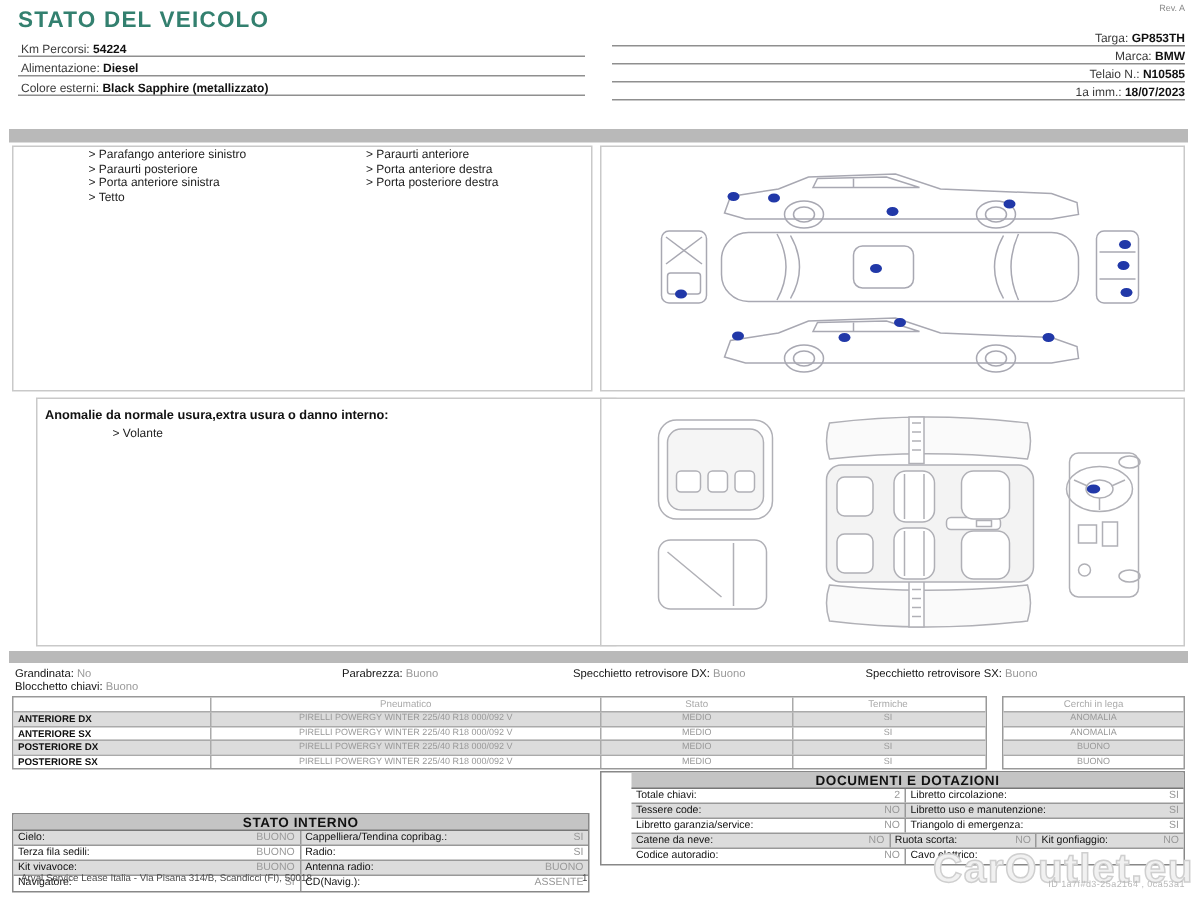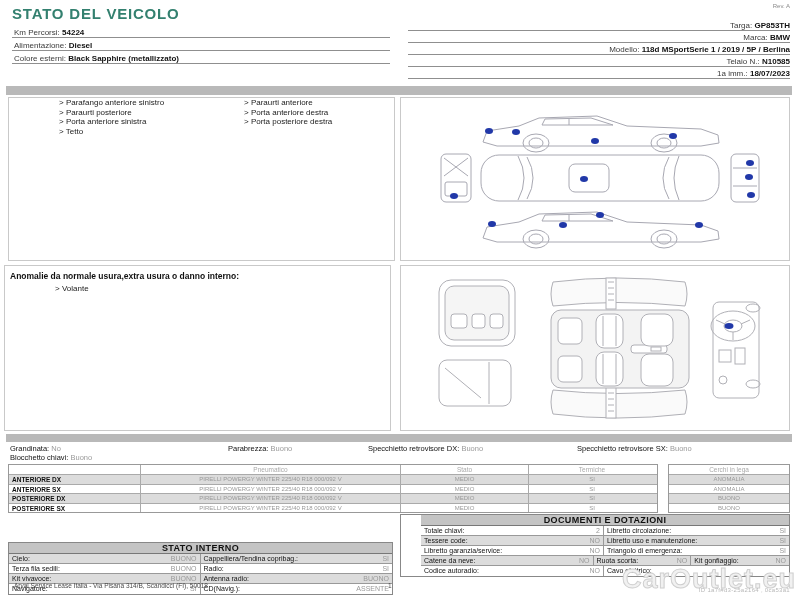--- a/index.html
+++ b/index.html
@@ -15,21 +15,21 @@
   .fields-right .fieldrow { height:12px; padding-top:2px; }
   .fieldrow b { color:#111; }
 
   .graybar { background:#b9b9b9; }
   .bar1 { left:6px; top:86px;  width:786px; height:9px; }
   .bar2 { left:6px; top:434px; width:786px; height:8px; }
 
   .panel { position:absolute; border:1px solid #c9c9c9; background:#fff; }
   .ext-left  { left:8px;   top:97px;  width:387px; height:164px; }
   .ext-right { left:400px; top:97px;  width:390px; height:164px; }
-  .int-left  { left:4px;   top:265px; width:387px; height:166px; }
+  .int-left  { left:24px;   top:265px; width:387px; height:166px; }
   .int-right { left:400px; top:265px; width:390px; height:166px; }
 
   .anom-heading { font-size:8.5px; font-weight:bold; color:#111; padding:5px 0 3px 5px; }
   .anom-cols { display:flex; font-size:8px; color:#222; }
   .anom-col1 { width:196px; padding-left:11px; }
   .anom-col2 { flex:1; }
   .anom-item { line-height:9.5px;margin-left:39px; }
   .anom-item::before { content:"> "; }
 
   
@@ -83,21 +83,20 @@
 
 <div class="abs fields-left">
   <div class="fieldrow"><span>Km Percorsi:</span> <b>54224</b></div>
   <div class="fieldrow"><span>Alimentazione:</span> <b>Diesel</b></div>
   <div class="fieldrow"><span>Colore esterni:</span> <b>Black Sapphire (metallizzato)</b></div>
 </div>
 
 <div class="abs fields-right">
   <div class="fieldrow"><span>Targa:</span> <b>GP853TH</b></div>
   <div class="fieldrow"><span>Marca:</span> <b>BMW</b></div>
-  <div class="fieldrow"><span>Modello:</span> <b>118d MSportSerie 1 / 2019 / 5P / Berlina</b></div>
   <div class="fieldrow"><span>Telaio N.:</span> <b>N10585</b></div>
   <div class="fieldrow"><span>1a imm.:</span> <b>18/07/2023</b></div>
 </div>
 
 <div class="abs graybar bar1"></div>
 
 <div class="panel ext-left">
   <div class="anom-cols">
     <div class="anom-col1">
       <div class="anom-item">Parafango anteriore sinistro</div>
@@ -230,21 +229,21 @@
       <ellipse cx="352" cy="118" rx="7" ry="4"></ellipse>
     </g>
     <ellipse cx="328" cy="60" rx="4.5" ry="3" fill="#2138a8"></ellipse>
   </svg>
 </div>
 
 <div class="abs graybar bar2"></div>
 
 <div class="cond" style="left:10px; top:444px;"><span>Grandinata:</span> <span class="val">No</span></div>
 <div class="cond" style="left:228px; top:444px;"><span>Parabrezza:</span> <span class="val">Buono</span></div>
-<div class="cond" style="left:368px; top:444px;"><span>Specchietto retrovisore DX:</span> <span class="val">Buono</span></div>
+<div class="cond" style="left:382px; top:444px;"><span>Specchietto retrovisore DX:</span> <span class="val">Buono</span></div>
 <div class="cond" style="left:577px; top:444px;"><span>Specchietto retrovisore SX:</span> <span class="val">Buono</span></div>
 <div class="cond" style="left:10px; top:453px;"><span>Blocchetto chiavi:</span> <span class="val">Buono</span></div>
 
 <div class="abs tyres">
   <div class="trow thead">
     <div class="tc tc-pos"></div>
     <div class="tc tc-tyre" style="color:#aaa;">Pneumatico</div>
     <div class="tc tc-st" style="color:#aaa;">Stato</div>
     <div class="tc tc-te" style="color:#aaa;">Termiche</div>
   </div>

